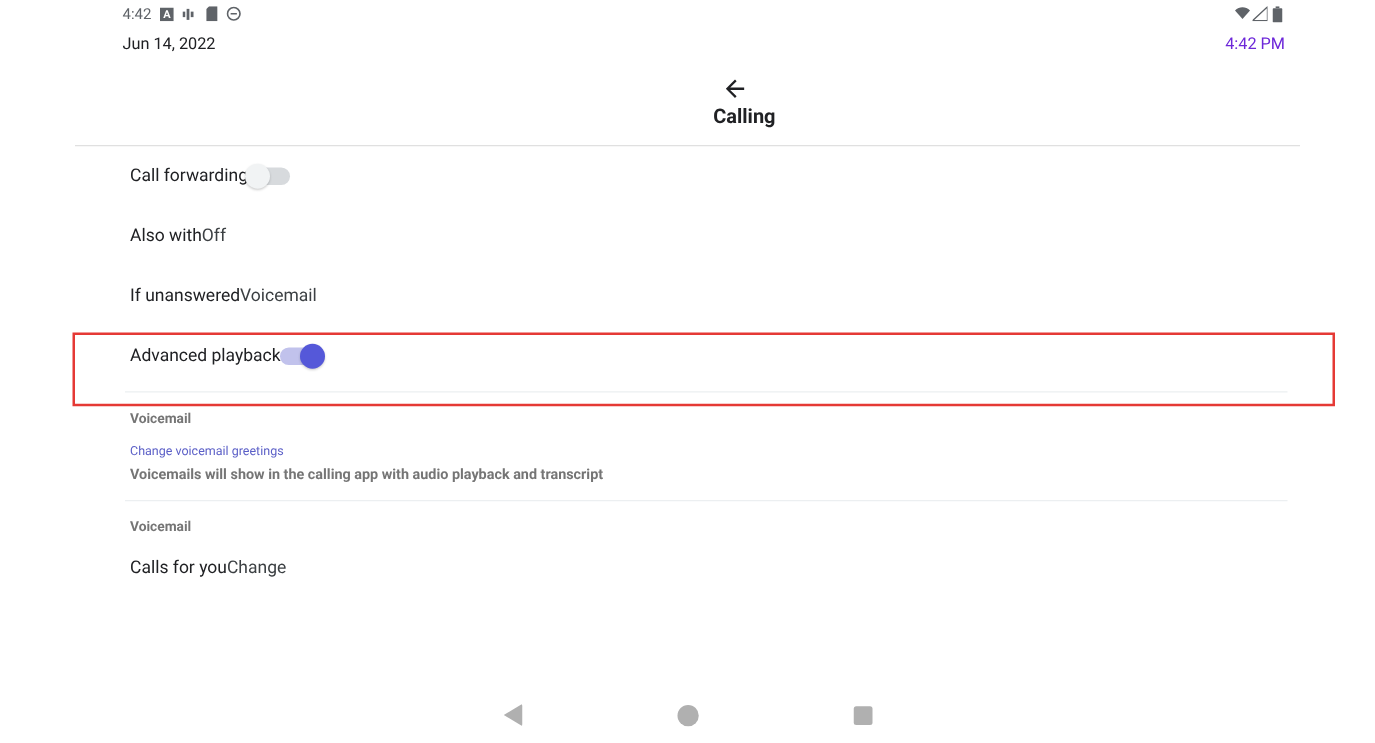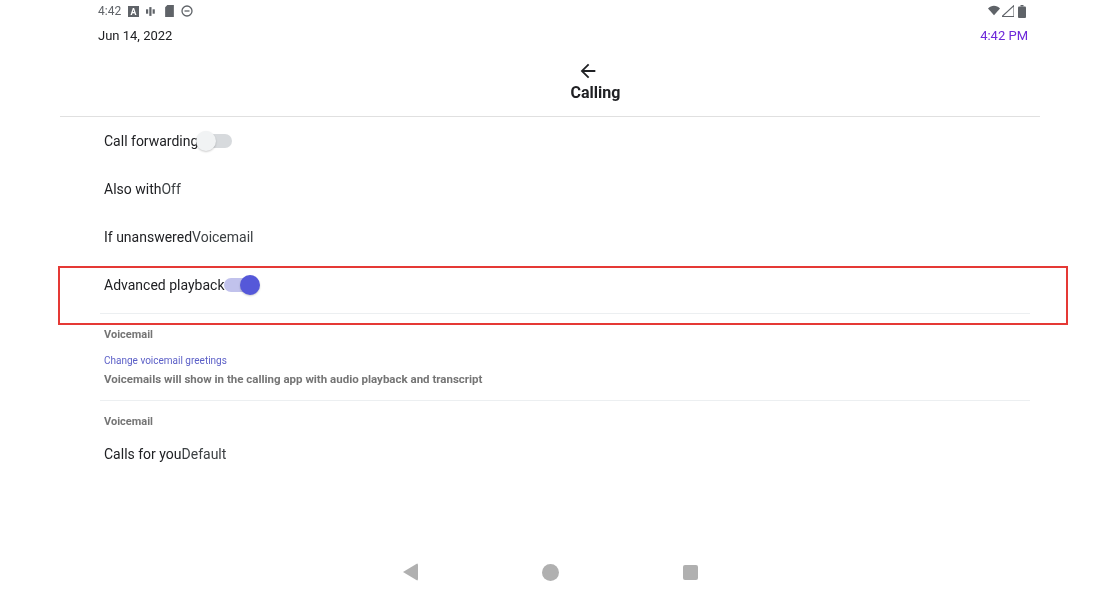--- a/index.html
+++ b/index.html
@@ -317,21 +317,21 @@
 <div class="link-row">
   <span class="link-text">Change voicemail greetings</span>
 </div>
 <div class="help-text">Voicemails will show in the calling app with audio playback and transcript</div>
 
 <hr class="divider-soft">
 
 <div class="section-title">Voicemail</div>
 <div class="row" style="padding-top:10px;">
   <span class="row-label">Calls for you</span>
-  <span class="row-value">Default</span>
+  <span class="row-value">Change</span>
 </div>
 
 <div class="highlight-box"></div>
 
 <div class="nav-bar">
   <span class="nav-btn">
       <span class="nav-triangle"></span>
     </span>
   <span class="nav-btn">
       <span class="nav-circle"></span>

